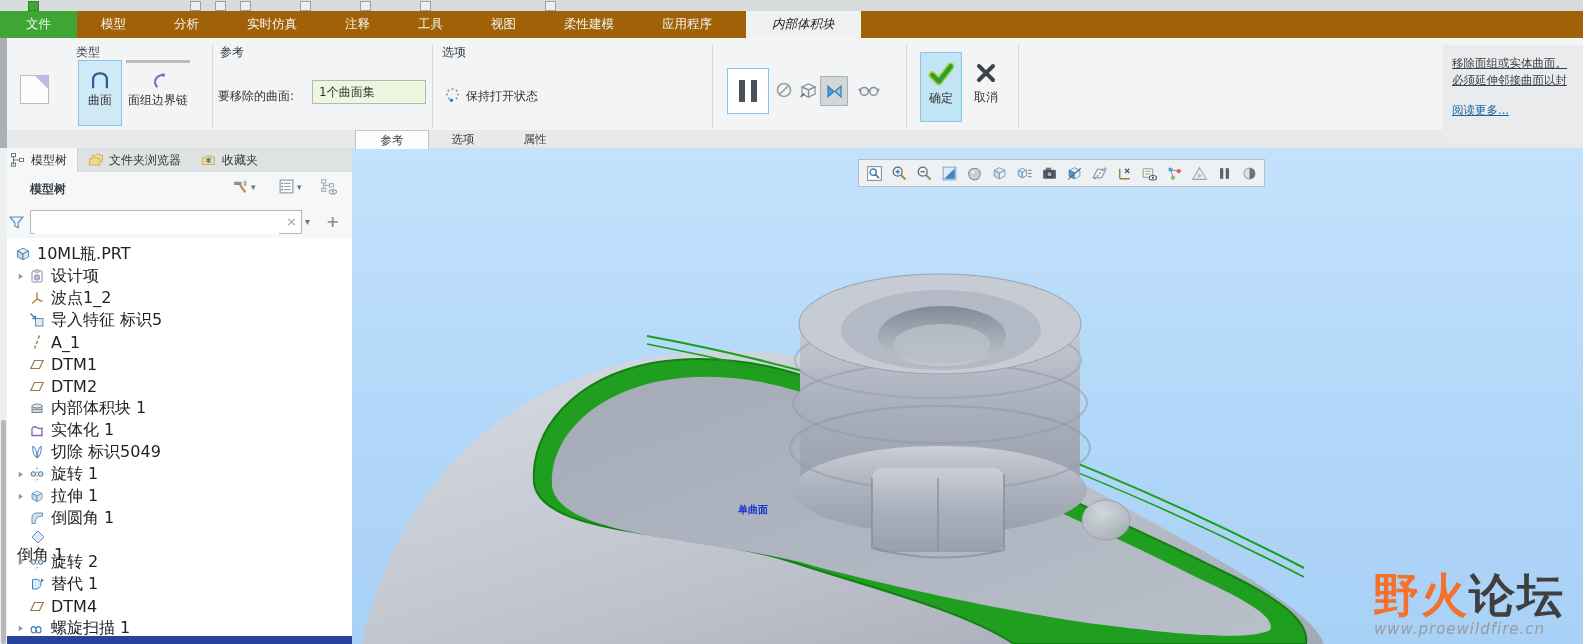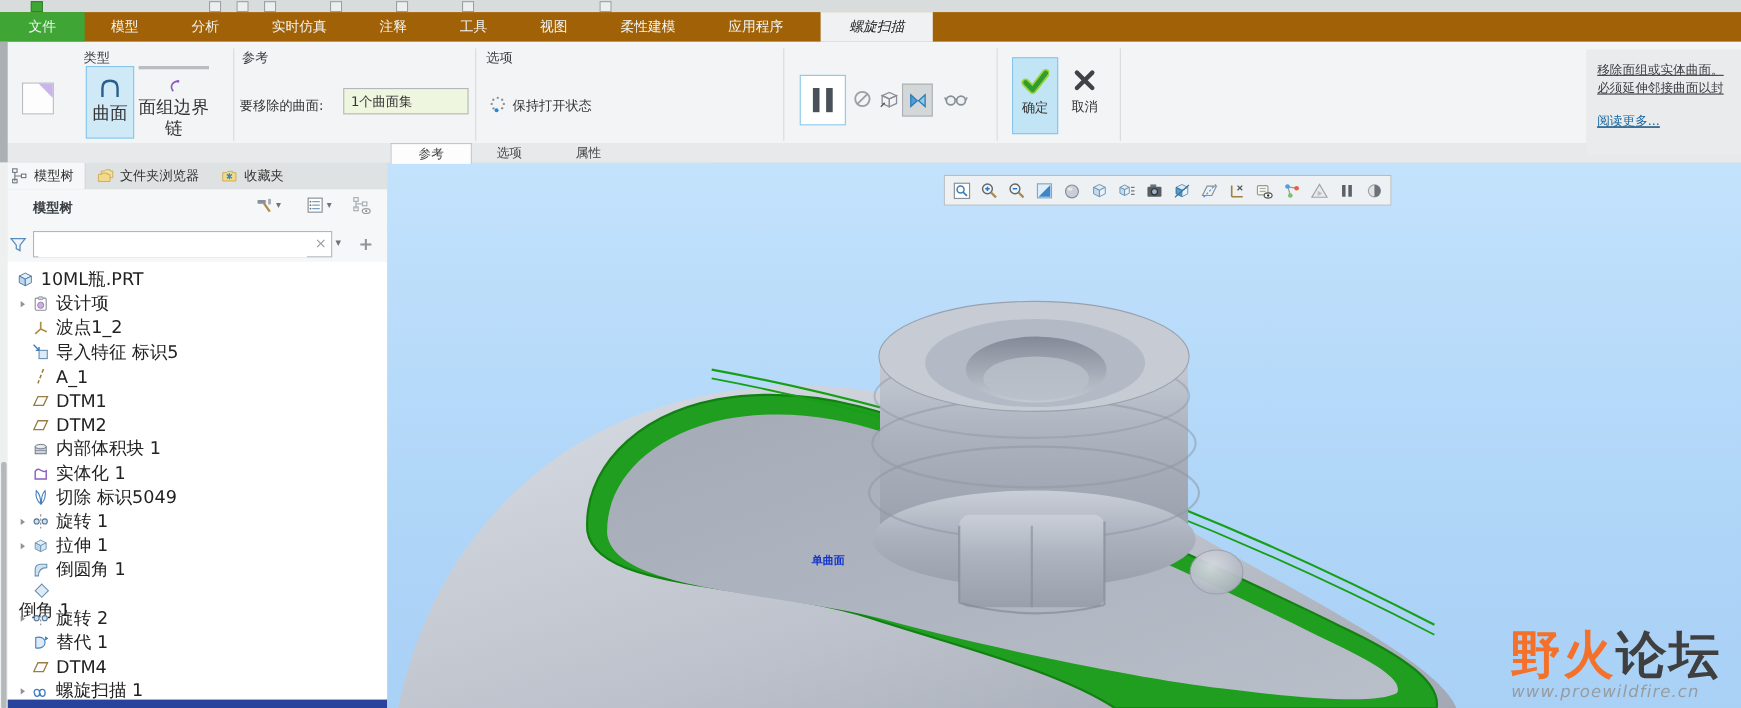--- a/index.html
+++ b/index.html
@@ -21,21 +21,21 @@
   .mtab.active{background:#f0f1f2;color:#222;font-style:italic;margin-left:10px;padding:0 26px;}
   
   #ribbon{left:0;top:38px;width:1583px;height:92px;background:#f3f4f5;}
   #ribbon-strip{left:0;top:130px;width:1583px;height:18px;background:#e7e9ea;border-bottom:1px solid #d2d5d6;}
   #leftedge{left:0;top:38px;width:7px;height:110px;background:#aab0b3;}
   .glabel{position:absolute;top:6px;font-size:12px;color:#3a3f44;}
   .gsep{position:absolute;top:6px;width:1px;height:84px;background:#d8dbdc;}
   #feat-box{left:20px;top:36px;width:27px;height:27px;background:#fdfdfd;border:1px solid #b9bdbf;}
   #feat-box .corner{position:absolute;right:0;top:0;width:0;height:0;border-left:13px solid transparent;border-top:13px solid #c9b6e8;}
   #feat-box .cline{position:absolute;right:0;top:0;width:0;height:0;border-left:14px solid transparent;border-top:14px solid #7a5fb0;z-index:-1;}
-  .rbtn{position:absolute;display:flex;flex-direction:column;align-items:center;justify-content:flex-start;gap:2px;font-size:16px;color:#333;text-align:center;line-height:1.2;}
+  .rbtn{position:absolute;display:flex;flex-direction:column;align-items:center;justify-content:flex-start;gap:2px;font-size:12px;color:#333;text-align:center;line-height:1.2;}
   .rbtn.sel{background:#cfe9f7;border:1px solid #85c6ea;}
   .rbtn svg{display:block;}
   #ref-field{position:absolute;background:#eef6df;border:1px solid #b3b7b9;font-size:12px;display:flex;align-items:center;padding:0 6px;}
   .smallbtn{position:absolute;display:flex;align-items:center;justify-content:center;}
   .smallbtn.box{border:1px solid #85c6ea;background:#ffffff;}
   .smallbtn.gray{border:1px solid #aab0b3;background:#d4d7d8;}
   .pausebar{display:inline-block;width:6px;height:22px;background:#4a5158;margin:0 3px;}
   .okbtn{position:absolute;display:flex;flex-direction:column;align-items:center;gap:3px;font-size:12px;padding-top:8px;}
   .okbtn.sel{background:#c2e5f6;border:1px solid #85c6ea;}
   .dtab{position:absolute;top:130px;height:18px;width:72px;display:flex;align-items:center;justify-content:center;font-size:11.5px;color:#444;}
@@ -368,21 +368,21 @@
 <div id="menubar" class="abs">
     <div class="mtab file">文件</div>
     <div class="mtab">模型</div>
     <div class="mtab">分析</div>
     <div class="mtab">实时仿真</div>
     <div class="mtab">注释</div>
     <div class="mtab">工具</div>
     <div class="mtab">视图</div>
     <div class="mtab">柔性建模</div>
     <div class="mtab">应用程序</div>
-    <div class="mtab active">螺旋扫描</div>
+    <div class="mtab active">内部体积块</div>
   </div>
 
 <div id="ribbon" class="abs">
   <div id="feat-box" class="abs" style="left:20px;top:37px;">
     <span class="cline"></span>
       <span class="corner"></span>
   </div>
 
   <span class="glabel" style="left:76px">类型</span>
   <div class="rbtn sel" style="left:78px;top:22px;width:44px;height:66px;padding-top:8px;box-sizing:border-box;">

